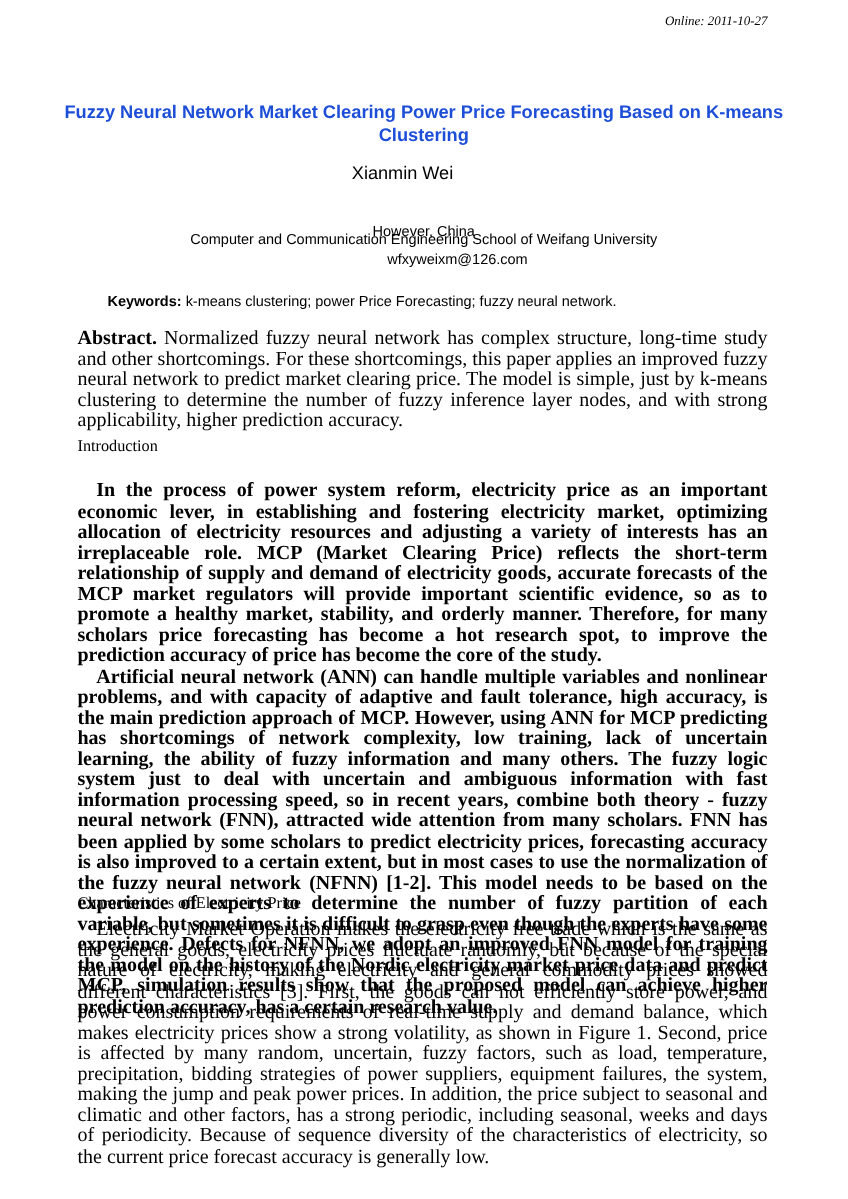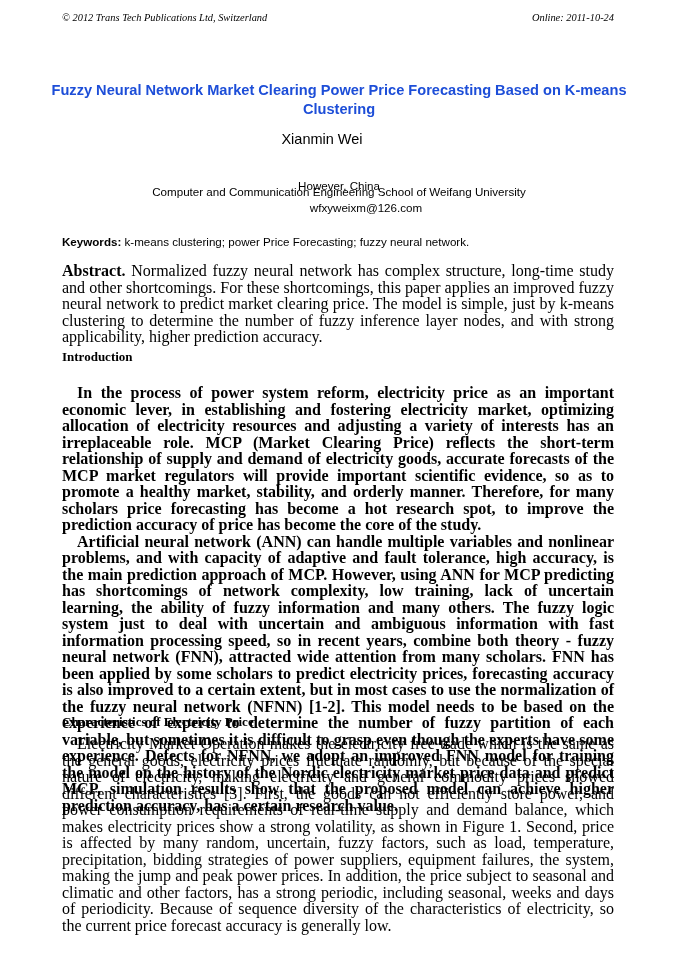--- a/index.html
+++ b/index.html
@@ -9,36 +9,35 @@
   .header .left div { white-space: nowrap; }
   .header .right { position: absolute; right: 0; top: 0; white-space: nowrap; }
   .title { position: absolute; left: 40px; top: 81px; width: 598px; text-align: center;
     font-family: "Liberation Sans", sans-serif; font-weight: bold; font-size: 14.6px; line-height: 19px; color: #1d4ed8; }
   .author { position: absolute; left: 0; top: 131px; width: 644px; text-align: center;
     font-family: "Liberation Sans", sans-serif; font-size: 14.5px; }
   .affil { position: absolute; left: 0; width: 678px; text-align: center;
     font-family: "Liberation Sans", sans-serif; font-size: 11.6px; }
   .kw { position: absolute; left: 62px; top: 235px; width: 552px;
     font-family: "Liberation Sans", sans-serif; font-size: 11.6px; }
-  .kw b { font-weight: bold; }
+  .kw b { font-weight: bold; margin-left: 24px; }
   .body { position: absolute; left: 62px; width: 552px;
     font-family: "Liberation Serif", serif; font-size: 16px; line-height: 16.5px; text-align: justify; }
   .body p { margin: 0; }
   .indent { text-indent: 15px; }
   .heading { position: absolute; left: 62px; font-family: "Liberation Serif", serif;
-    font-weight: bold; font-size: 13px; }
+    font-weight: normal; font-size: 13px; }
 </style>
 </head>
 <body>
 
 <div class="header">
   <div class="left">
-    <div>© 2012 Trans Tech Publications Ltd, Switzerland</div>
   </div>
-  <div class="right">Online: 2011-10-24</div>
+  <div class="right">Online: 2011-10-27</div>
 </div>
 
 <div class="title">Fuzzy Neural Network Market Clearing Power Price Forecasting Based on K-means Clustering</div>
 
 <div class="author">Xianmin Wei</div>
 <div class="affil" style="top:157px;margin-top:28px;">Computer and Communication Engineering School of  Weifang University</div>
 <div class="affil" style="top:179px;">However, China</div>
 <div class="affil" style="top:201px;padding-left:27px;">wfxyweixm@126.com</div>
 
 <div class="kw">

